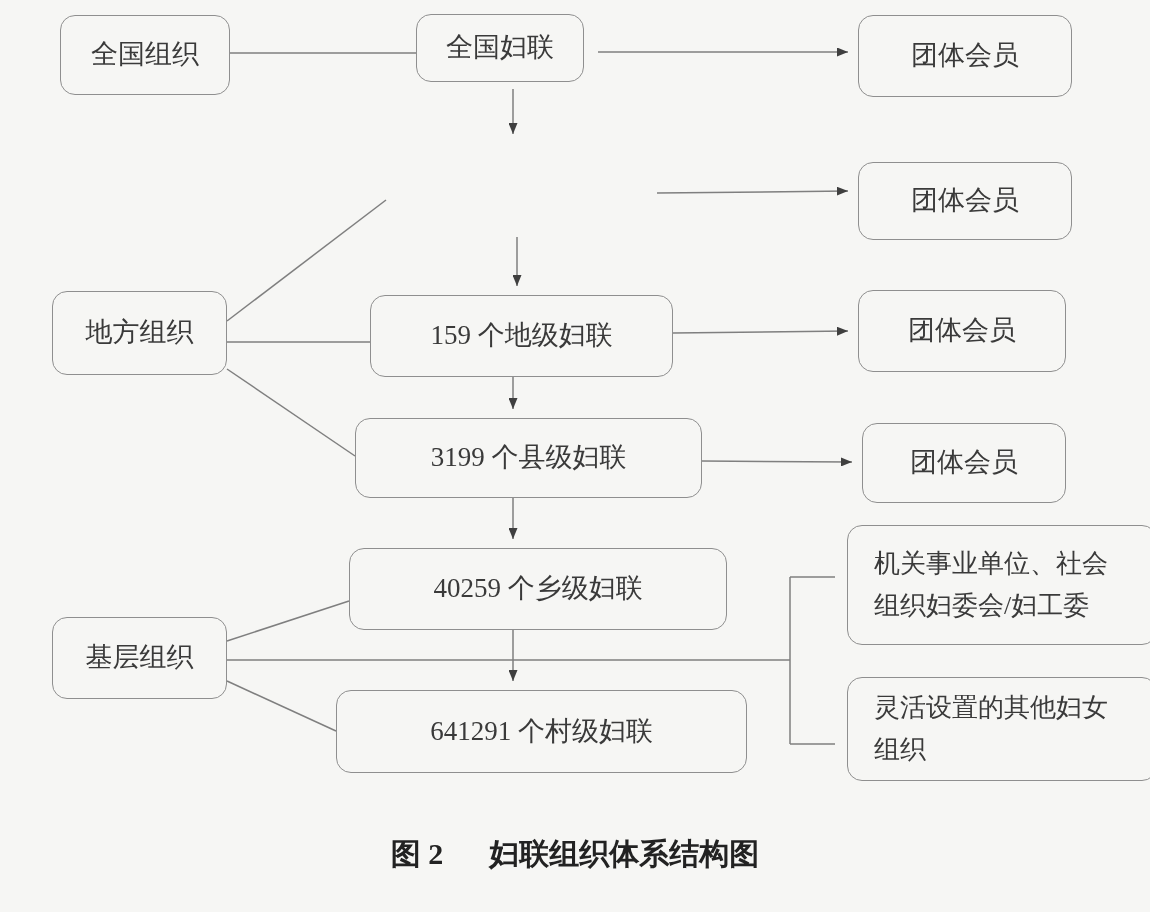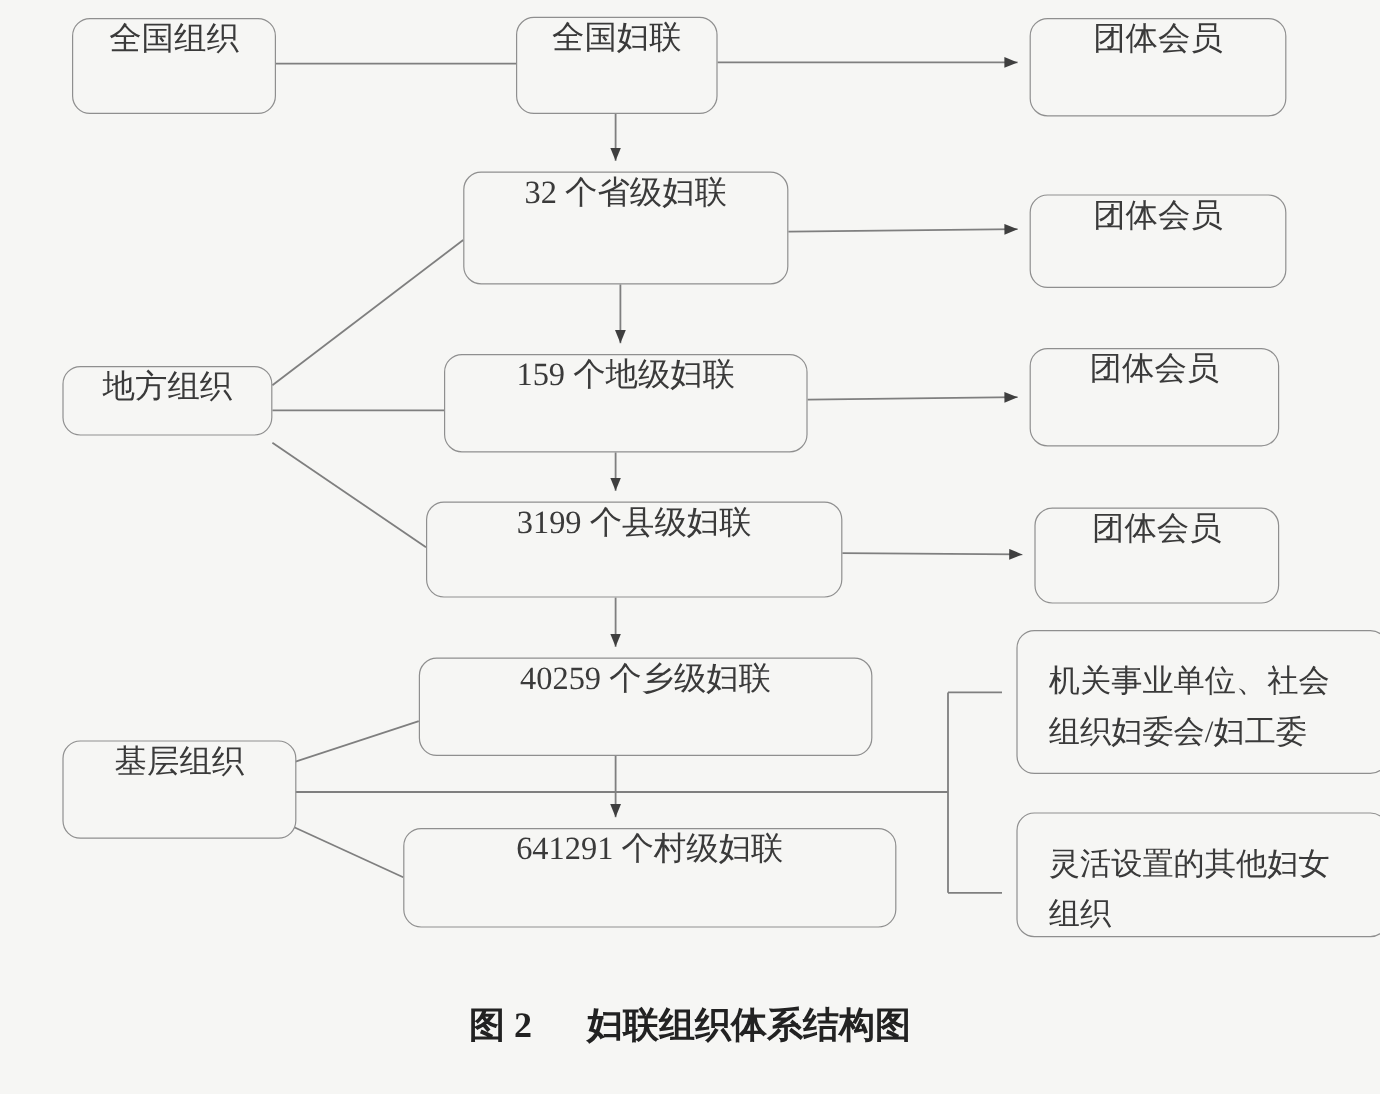--- a/index.html
+++ b/index.html
@@ -32,21 +32,21 @@
     stroke-width:1.5;
     fill:none;
   }
   .node{
     position:absolute;
     box-sizing:border-box;
     border:1.6px solid var(--box-border);
     border-radius:15px;
     background:var(--background);
     display:flex;
-    align-items:flex-start;
+    align-items:center;
     justify-content:center;
     font-size:27px;
     line-height:1.25;
     color:var(--text);
     text-align:center;
   }
   .node.wide-text{
     justify-content:flex-start;
     text-align:left;
     padding:21px 26px;
@@ -101,32 +101,29 @@
     <line x1="227" y1="660" x2="790" y2="660"></line>
     <line x1="790" y1="577" x2="790" y2="744"></line>
     <line x1="790" y1="577" x2="835" y2="577"></line>
     <line x1="790" y1="744" x2="835" y2="744"></line>
     <line x1="227" y1="681" x2="336" y2="731"></line>
   </svg>
 
   <div class="node" style="left:60px;top:15px;width:170px;height:80px">
     <span>全国组织</span>
   </div>
-  <div class="node" style="left:52px;top:305px;width:175px;height:58px">
+  <div class="node" style="left:52px;top:291px;width:175px;height:84px">
     <span>地方组织</span>
   </div>
-  <div class="node" style="left:52px;top:617px;width:195px;height:82px">
+  <div class="node" style="left:52px;top:617px;width:175px;height:82px">
     <span>基层组织</span>
   </div>
 
-  <div class="node" style="left:430px;top:14px;width:168px;height:81px">
+  <div class="node" style="left:416px;top:14px;width:168px;height:68px">
     <span>全国妇联</span>
-  </div>
-  <div class="node" style="left:386px;top:143px;width:271px;height:94px">
-    <span>32 个省级妇联</span>
   </div>
   <div class="node" style="left:370px;top:295px;width:303px;height:82px">
     <span>159 个地级妇联</span>
   </div>
   <div class="node" style="left:355px;top:418px;width:347px;height:80px">
     <span>3199 个县级妇联</span>
   </div>
   <div class="node" style="left:349px;top:548px;width:378px;height:82px">
     <span>40259 个乡级妇联</span>
   </div>

